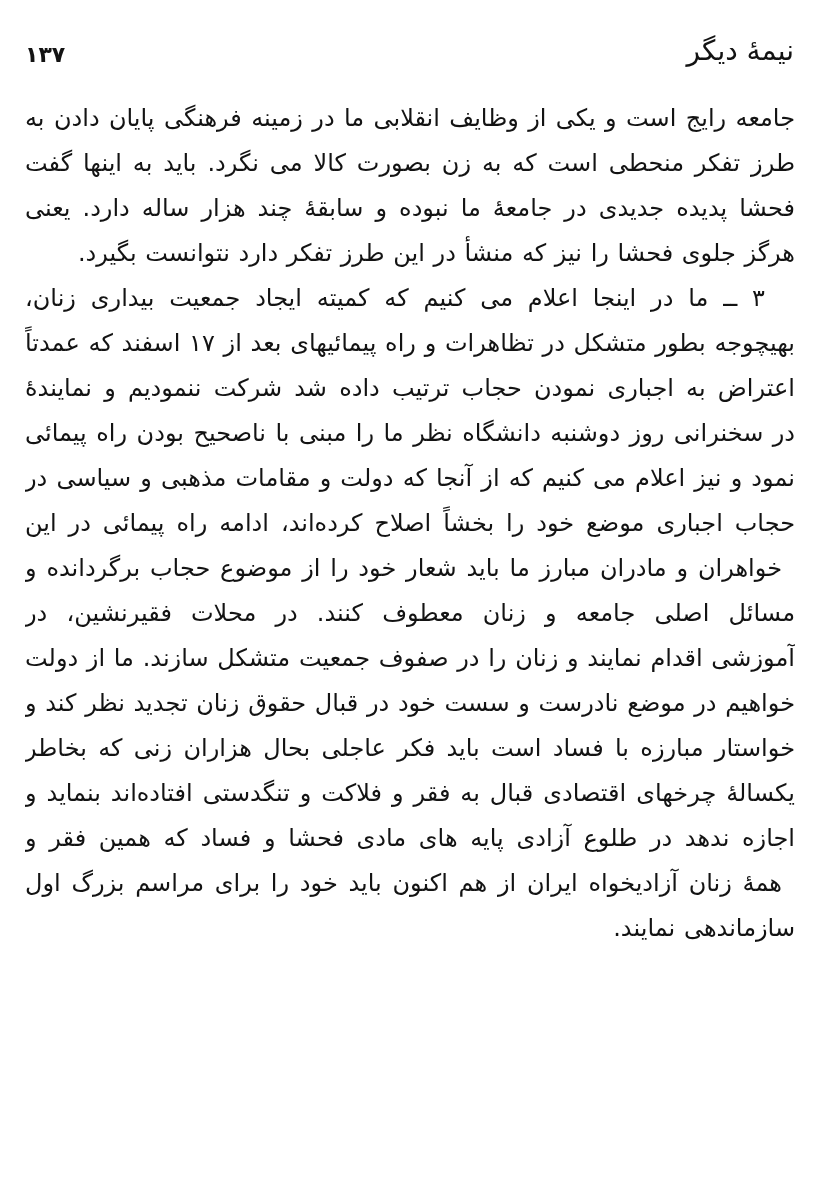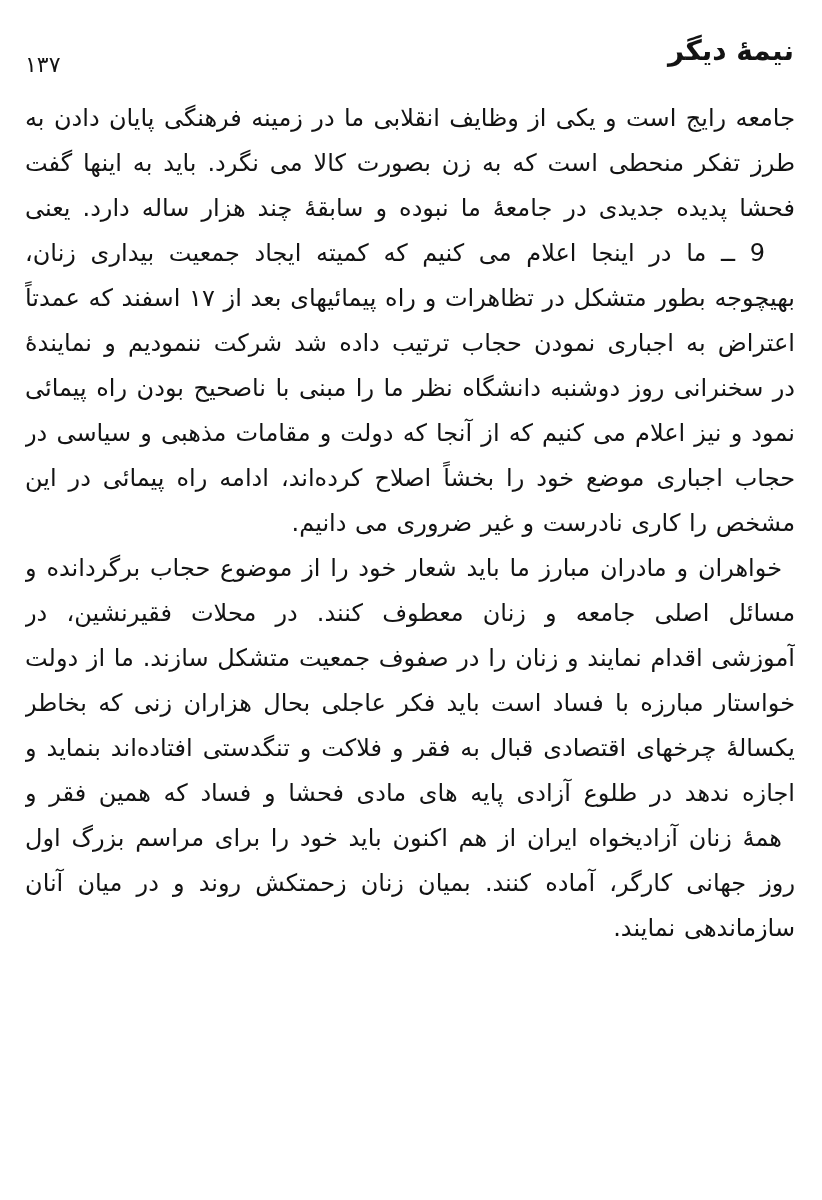--- a/index.html
+++ b/index.html
@@ -22,30 +22,29 @@
     left: 25px;
     right: 28px;
     height: 44px;
   }
   .journal-title {
     position: absolute;
     right: 0;
     top: 0;
     direction: rtl;
     font-size: 28px;
-    font-weight: bold;
+    font-weight: normal;
     letter-spacing: 0.5px;
   }
   .page-number {
     position: absolute;
     left: 0;
     top: 8px;
     font-size: 22px;
-    font-weight: normal;
-    margin-top: 10px;
+    font-weight: bold;
   }
   .body-text {
     position: absolute;
     top: 96px;
     right: 27px;
     left: 25px;
     direction: rtl;
     font-size: 24px;
     line-height: 45px;
   }
@@ -74,31 +73,31 @@
 
   <div class="header">
     <div class="page-number">۱۳۷</div>
     <div class="journal-title">نیمهٔ دیگر</div>
   </div>
 
   <div class="body-text">
     <div class="line">جامعه رایج است و یکی از وظایف انقلابی ما در زمینه فرهنگی پایان دادن به همین</div>
     <div class="line">طرز تفکر منحطی است که به زن بصورت کالا می نگرد. باید به اینها گفت که</div>
     <div class="line">فحشا پدیده جدیدی در جامعهٔ ما نبوده و سابقهٔ چند هزار ساله دارد. یعنی حجاب</div>
-    <div class="line indent-lg">9 ــ ما در اینجا اعلام می کنیم که کمیته ایجاد جمعیت بیداری زنان،</div>
+    <div class="line para-end">هرگز جلوی فحشا را نیز که منشأ در این طرز تفکر دارد نتوانست بگیرد.</div>
+    <div class="line indent-lg">۳ ــ ما در اینجا اعلام می کنیم که کمیته ایجاد جمعیت بیداری زنان،</div>
     <div class="line">بهیچوجه بطور متشکل در تظاهرات و راه پیمائیهای بعد از ۱۷ اسفند که عمدتاً در</div>
     <div class="line">اعتراض به اجباری نمودن حجاب ترتیب داده شد شرکت ننمودیم و نمایندهٔ جمعیت</div>
     <div class="line">در سخنرانی روز دوشنبه دانشگاه نظر ما را مبنی با ناصحیح بودن راه پیمائی بیان</div>
     <div class="line">نمود و نیز اعلام می کنیم که از آنجا که دولت و مقامات مذهبی و سیاسی در مورد</div>
     <div class="line">حجاب اجباری موضع خود را بخشاً اصلاح کرده‌اند، ادامه راه پیمائی در این زمینهٔ</div>
-    <div class="line para-end">مشخص را کاری نادرست و غیر ضروری می دانیم.</div>
     <div class="line indent">خواهران و مادران مبارز ما باید شعار خود را از موضوع حجاب برگردانده و به</div>
     <div class="line">مسائل اصلی جامعه و زنان معطوف کنند. در محلات فقیرنشین، در کارخانه‌هائی</div>
     <div class="line">آموزشی اقدام نمایند و زنان را در صفوف جمعیت متشکل سازند. ما از دولت می</div>
+    <div class="line">خواهیم در موضع نادرست و سست خود در قبال حقوق زنان تجدید نظر کند و</div>
     <div class="line">خواستار مبارزه با فساد است باید فکر عاجلی بحال هزاران زنی که بخاطر توقف</div>
     <div class="line">یکسالهٔ چرخهای اقتصادی قبال به فقر و فلاکت و تنگدستی افتاده‌اند بنماید و</div>
     <div class="line">اجازه ندهد در طلوع آزادی پایه های مادی فحشا و فساد که همین فقر و فلاکت است</div>
     <div class="line indent">همهٔ زنان آزادیخواه ایران از هم اکنون باید خود را برای مراسم بزرگ اول ماه مه،</div>
-    <div class="line">روز جهانی کارگر، آماده کنند. بمیان زنان زحمتکش روند و در میان آنان</div>
     <div class="line para-end">سازماندهی نمایند.</div>
   </div>
 
 </div>
 
 </body></html>

